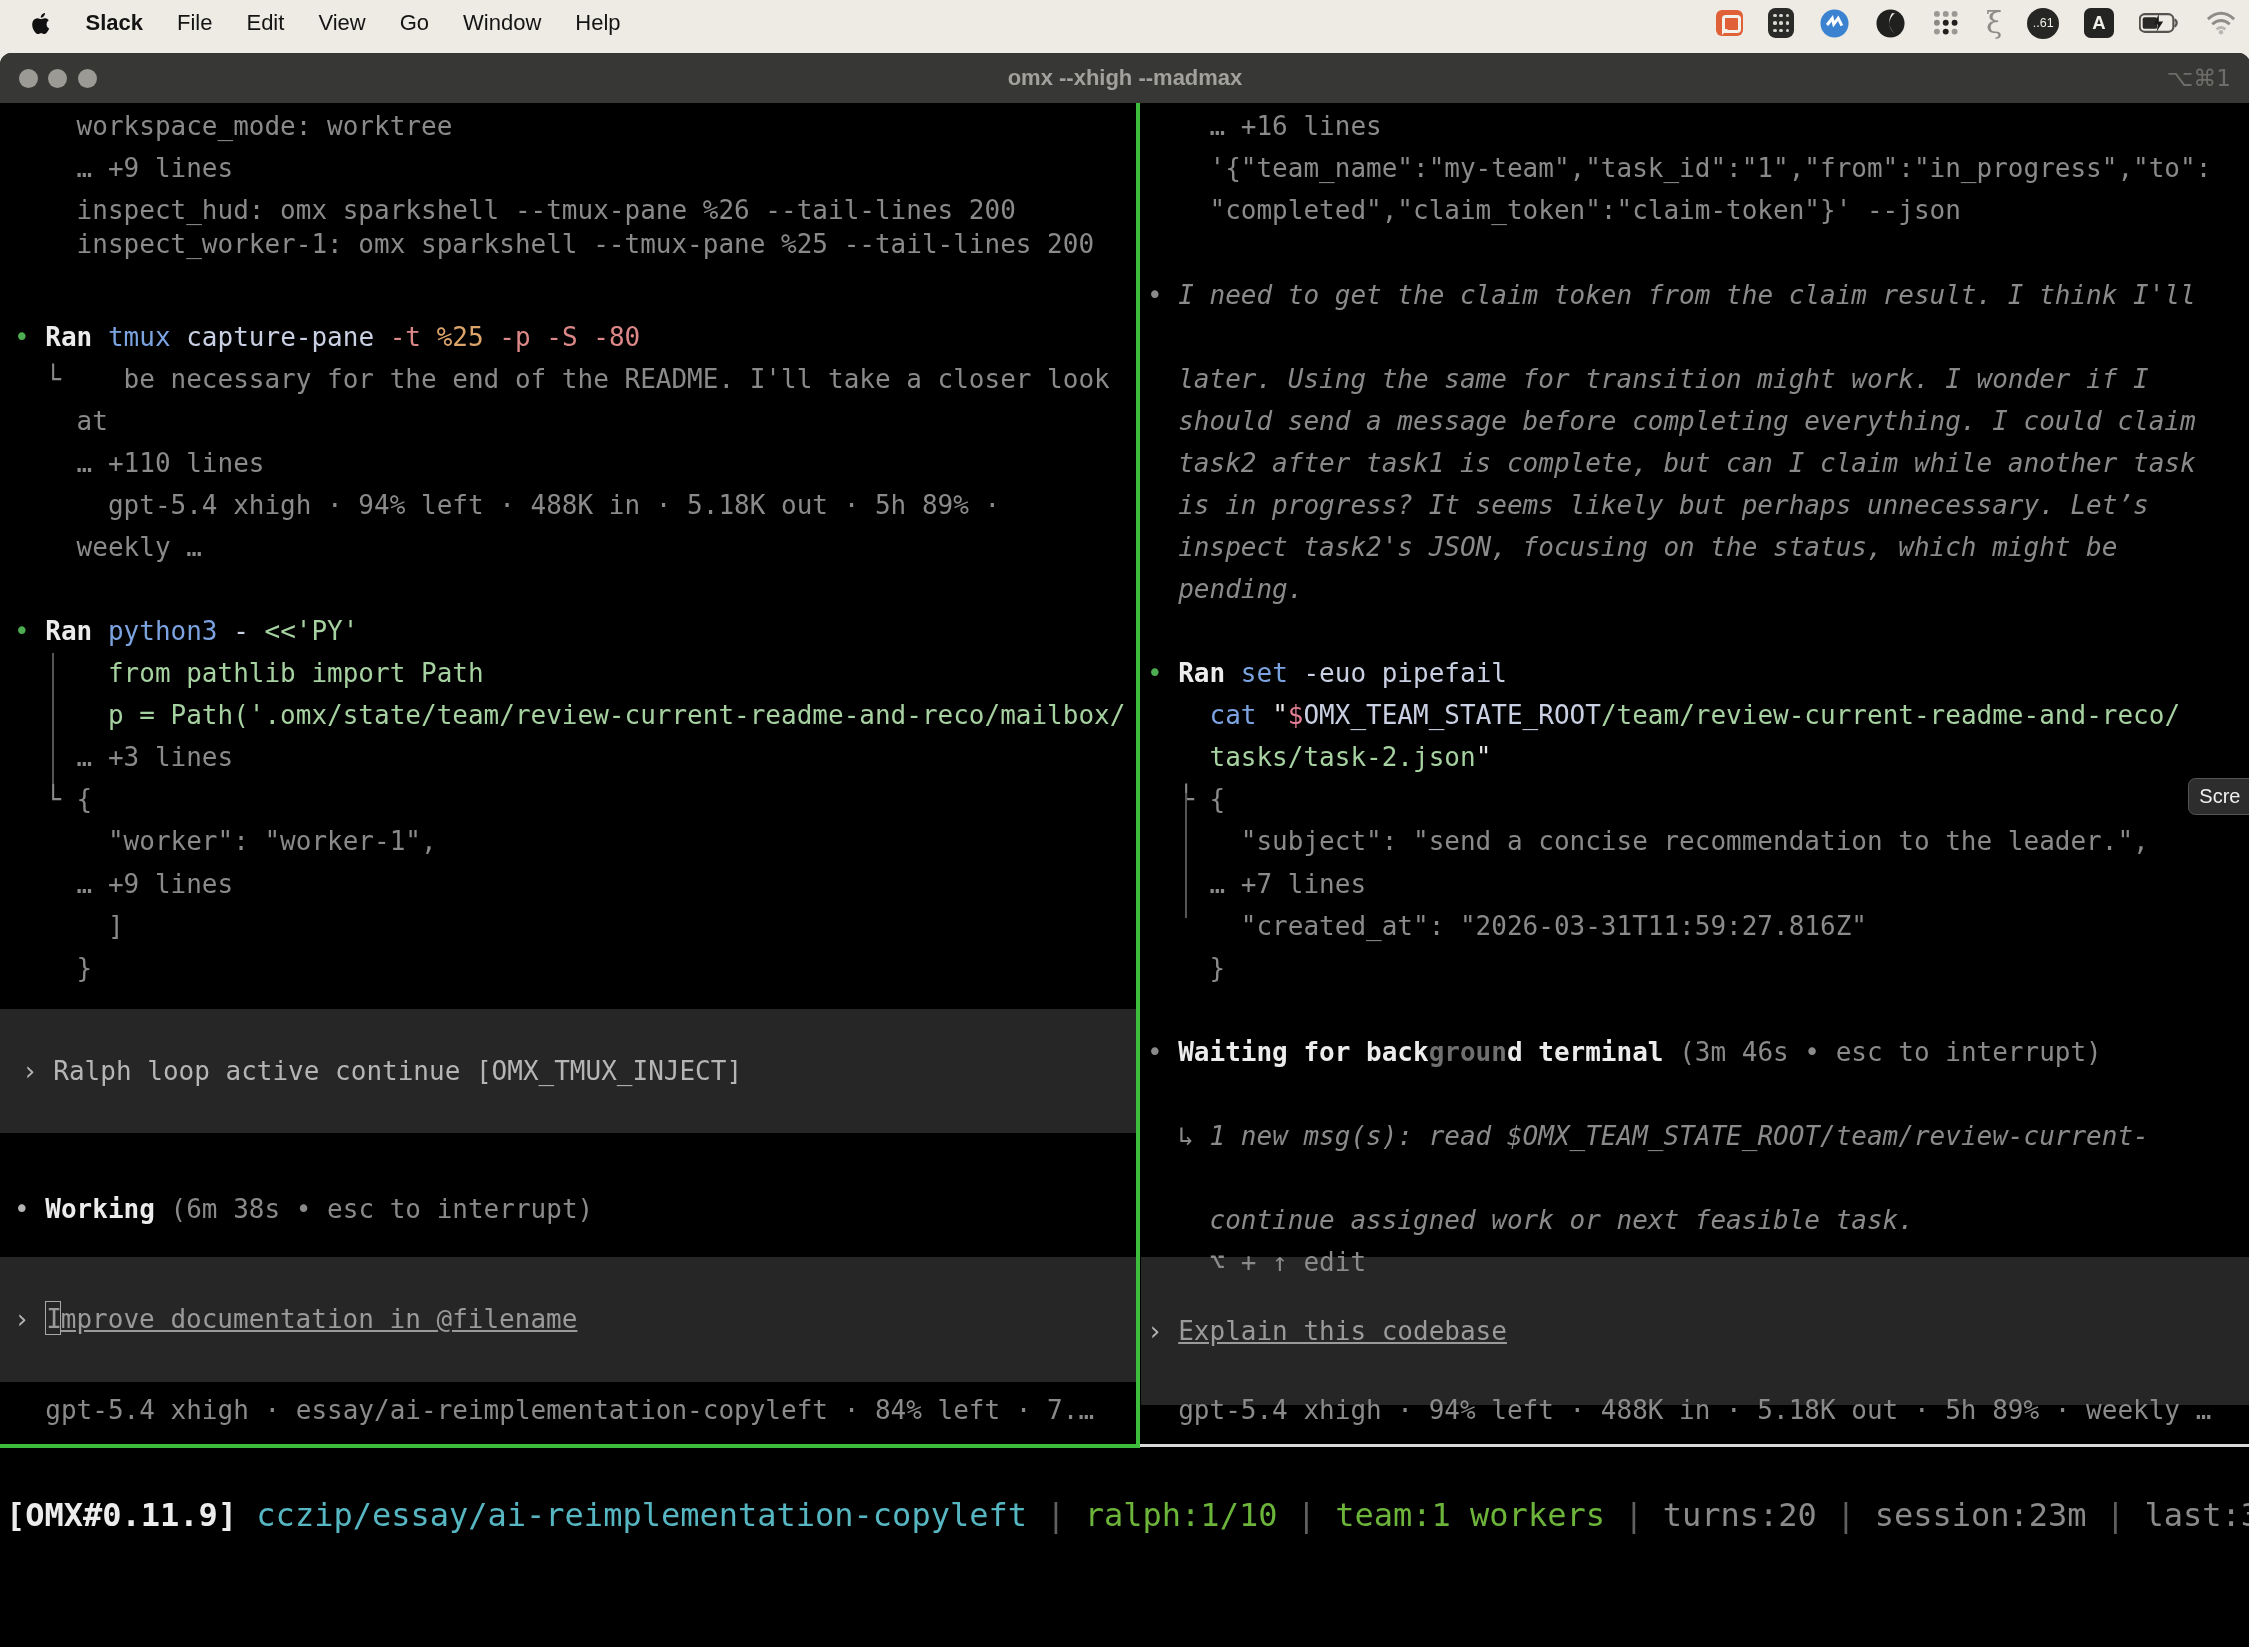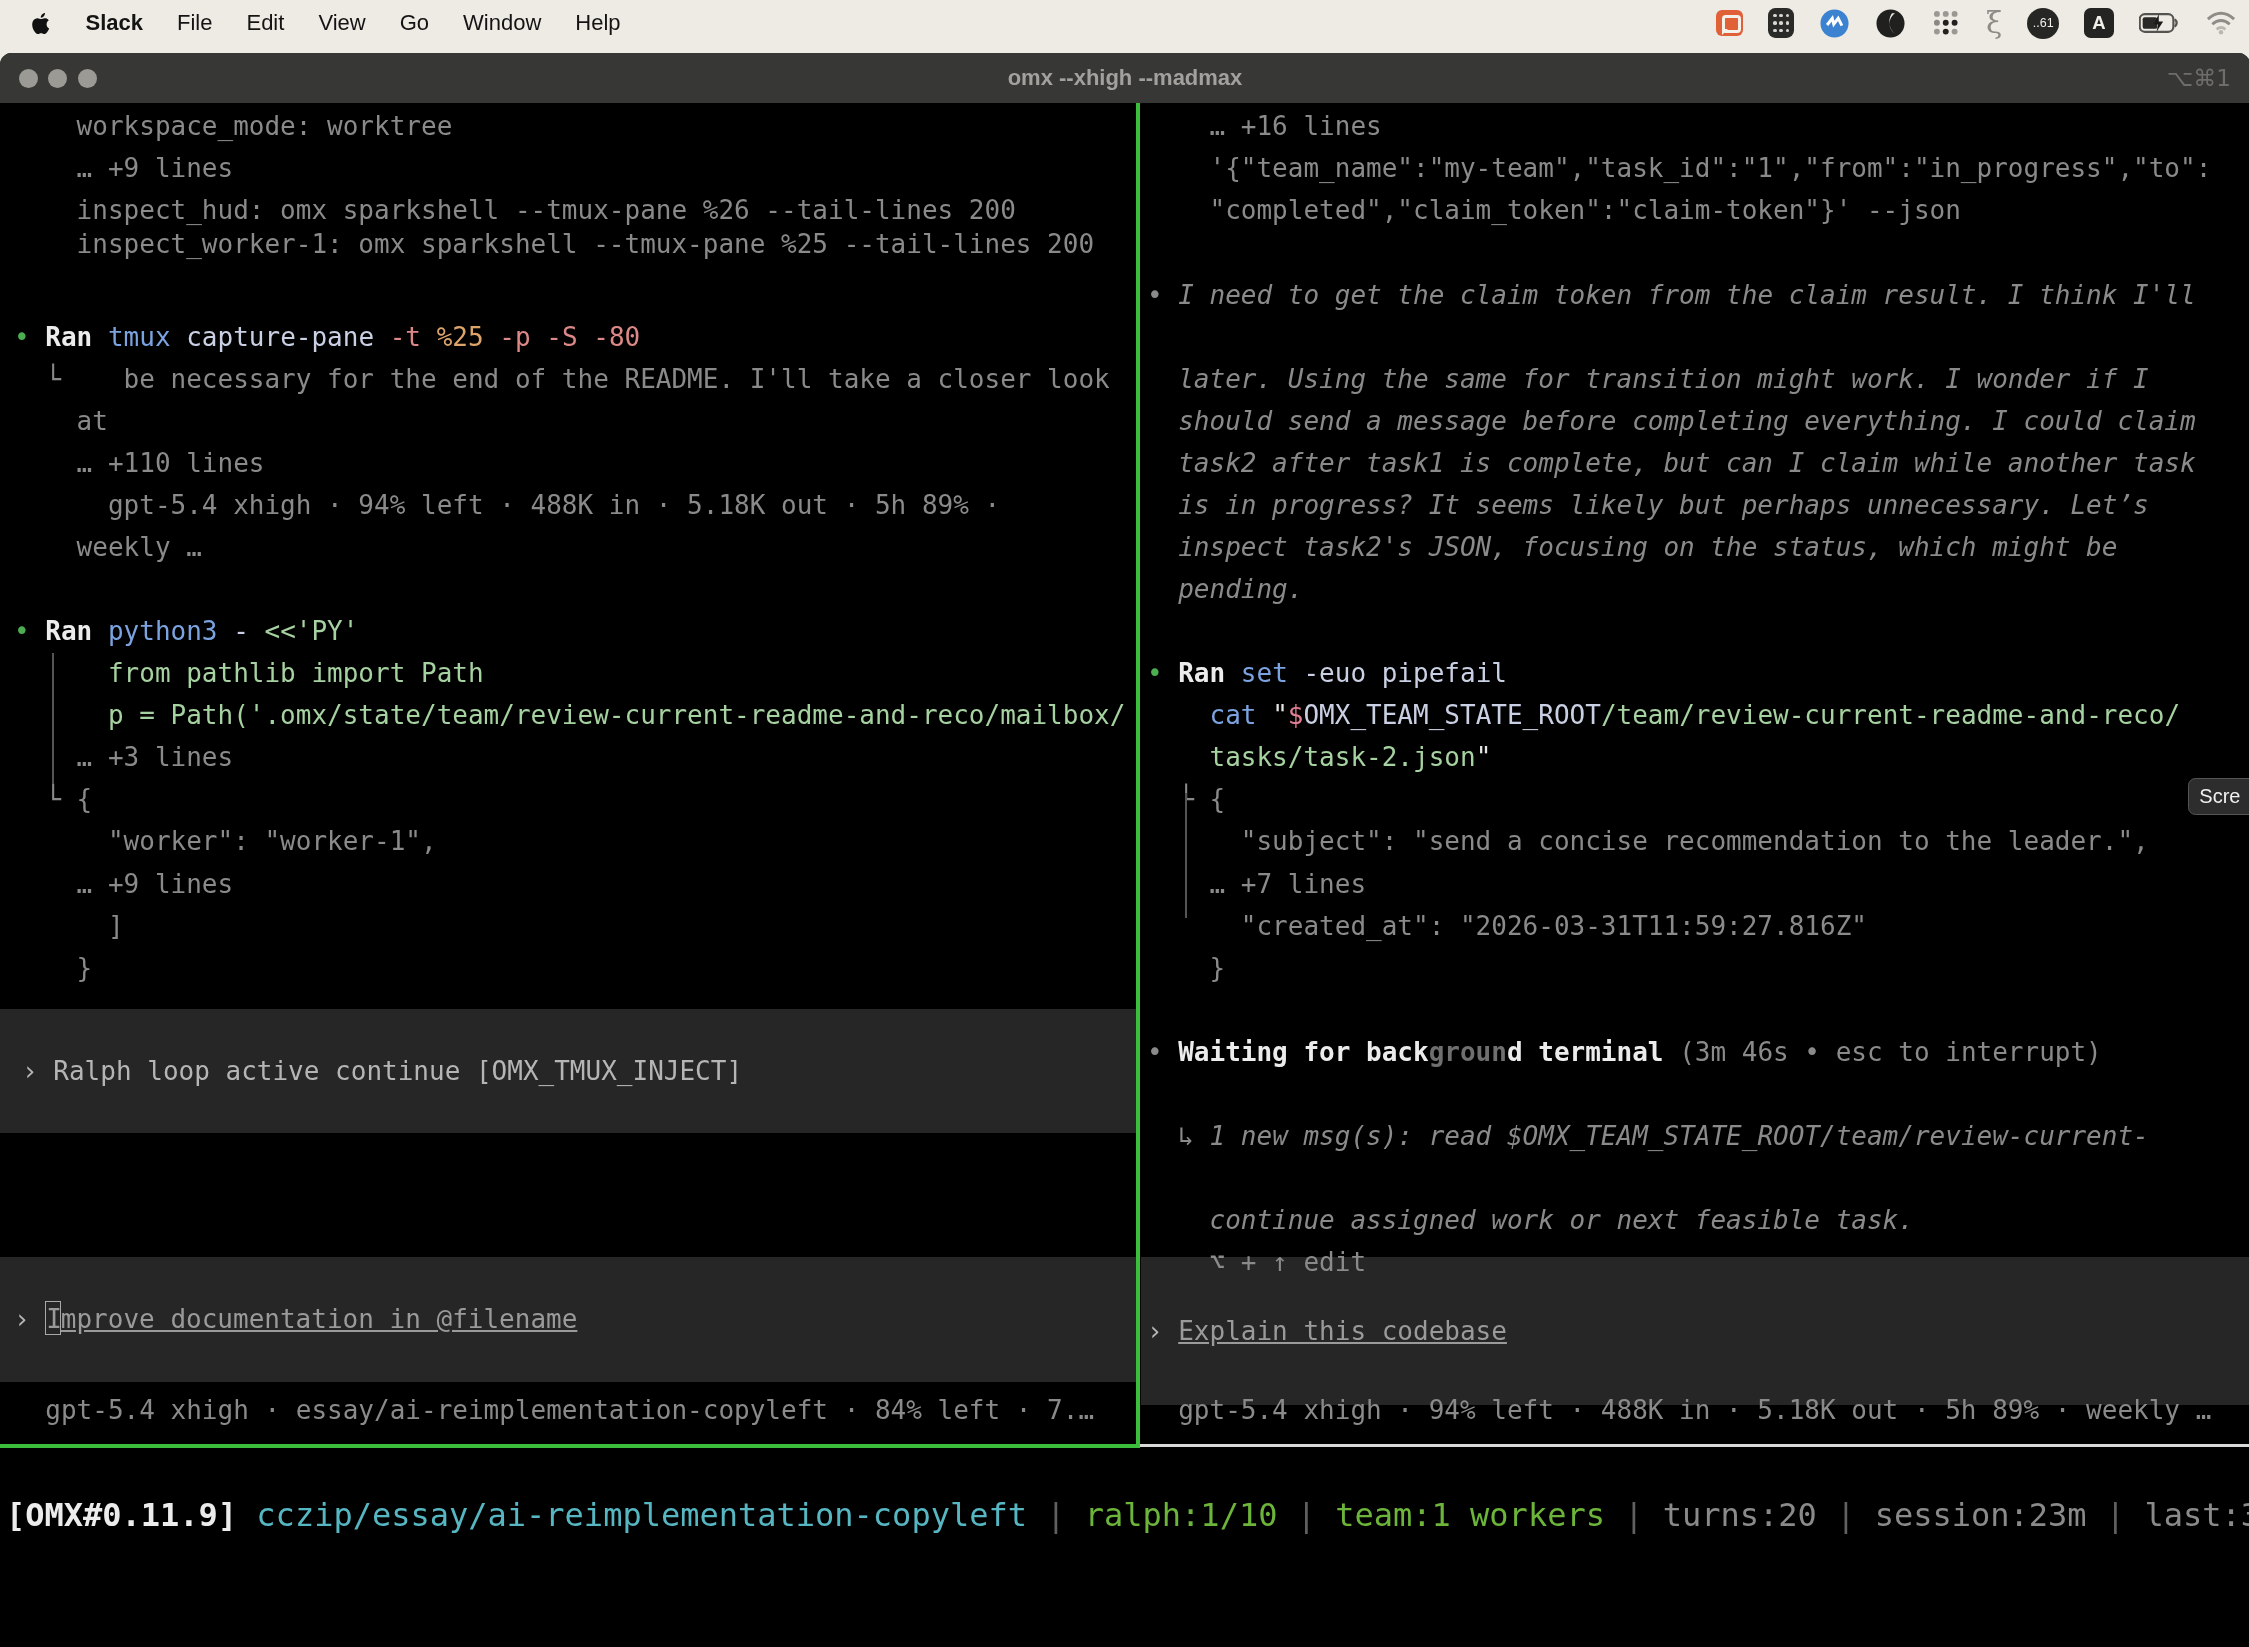--- a/index.html
+++ b/index.html
@@ -194,20 +194,21 @@
         <div class="tl" style="top: 423px;"><span class="sg-d">    weekly …</span></div>
         <div class="tl" style="top: 507px;"><span class="sg-gb">•</span><span class="sg-d"> </span><span class="sg-w">Ran</span><span class="sg-d"> </span><span class="sg-b">python3</span><span class="sg-d"> </span><span class="sg-l">-</span><span class="sg-d"> </span><span class="sg-cg">&lt;&lt;'PY'</span></div>
         <div class="tl" style="top: 549px;"><span class="sg-cg">      from pathlib import Path</span></div>
         <div class="tl" style="top: 591px;"><span class="sg-cg">      p = Path('.omx/state/team/review-current-readme-and-reco/mailbox/</span></div>
         <div class="tl" style="top: 633px;"><span class="sg-d">    … +3 lines</span></div>
         <div class="tl" style="top: 675px;"><span class="sg-d">  └ {</span></div>
         <div class="tl" style="top: 717px;"><span class="sg-d">      "worker": "worker-1",</span></div>
         <div class="tl" style="top: 760px;"><span class="sg-d">    … +9 lines</span></div>
         <div class="tl" style="top: 802px;"><span class="sg-d">      ]</span></div>
         <div class="tl" style="top: 844px;"><span class="sg-d">    }</span></div>
+        <div class="tl" style="top: 1085px;"><span class="sg-m">•</span><span class="sg-d"> </span><span class="sg-w">Working</span><span class="sg-d"> </span><span class="sg-d">(6m 38s • esc to interrupt)</span></div>
         <div class="tl" style="top: 1286px;"><span class="sg-d">  gpt-5.4 xhigh · essay/ai-reimplementation-copyleft · 84% left · 7.…</span></div>
       </div>
     <div class="divider"></div>
     <div class="pane" id="right-pane">
         <div class="band" style="top: 1154px; height: 148px;">
           <div class="bx"><span class="sg-m">› </span><span class="sg-pr">Explain this codebase</span></div>
         </div>
         <div class="tl" style="top: 2.2px;"><span class="sg-d">    … +16 lines</span></div>
         <div class="tl" style="top: 44px;"><span class="sg-d">    '{"team_name":"my-team","task_id":"1","from":"in_progress","to":</span></div>
         <div class="tl" style="top: 86px;"><span class="sg-d">    "completed","claim_token":"claim-token"}' --json</span></div>

